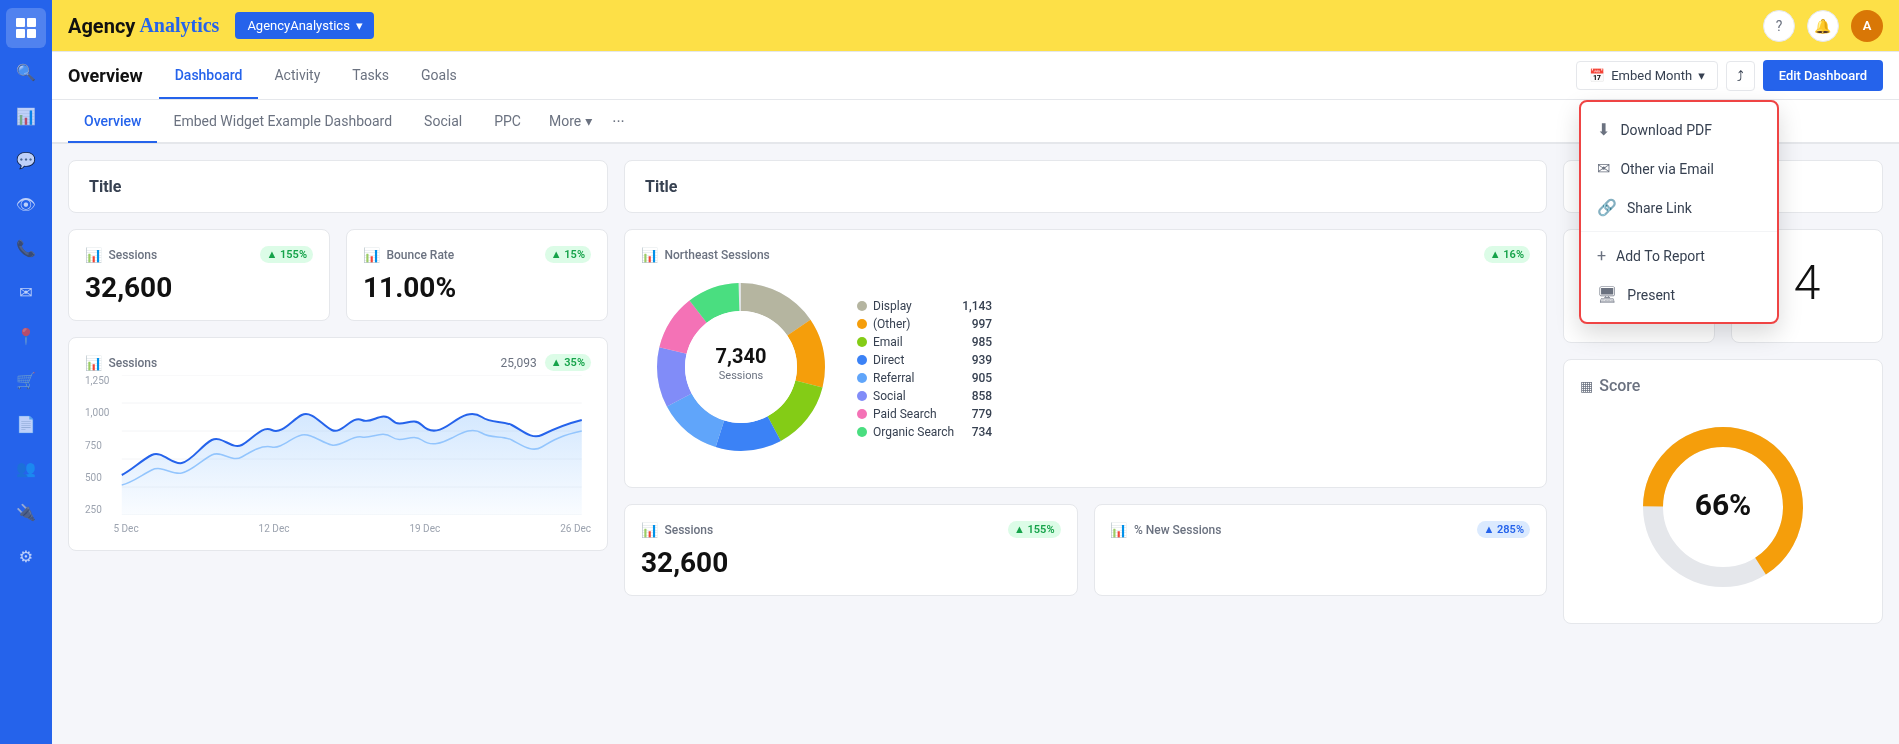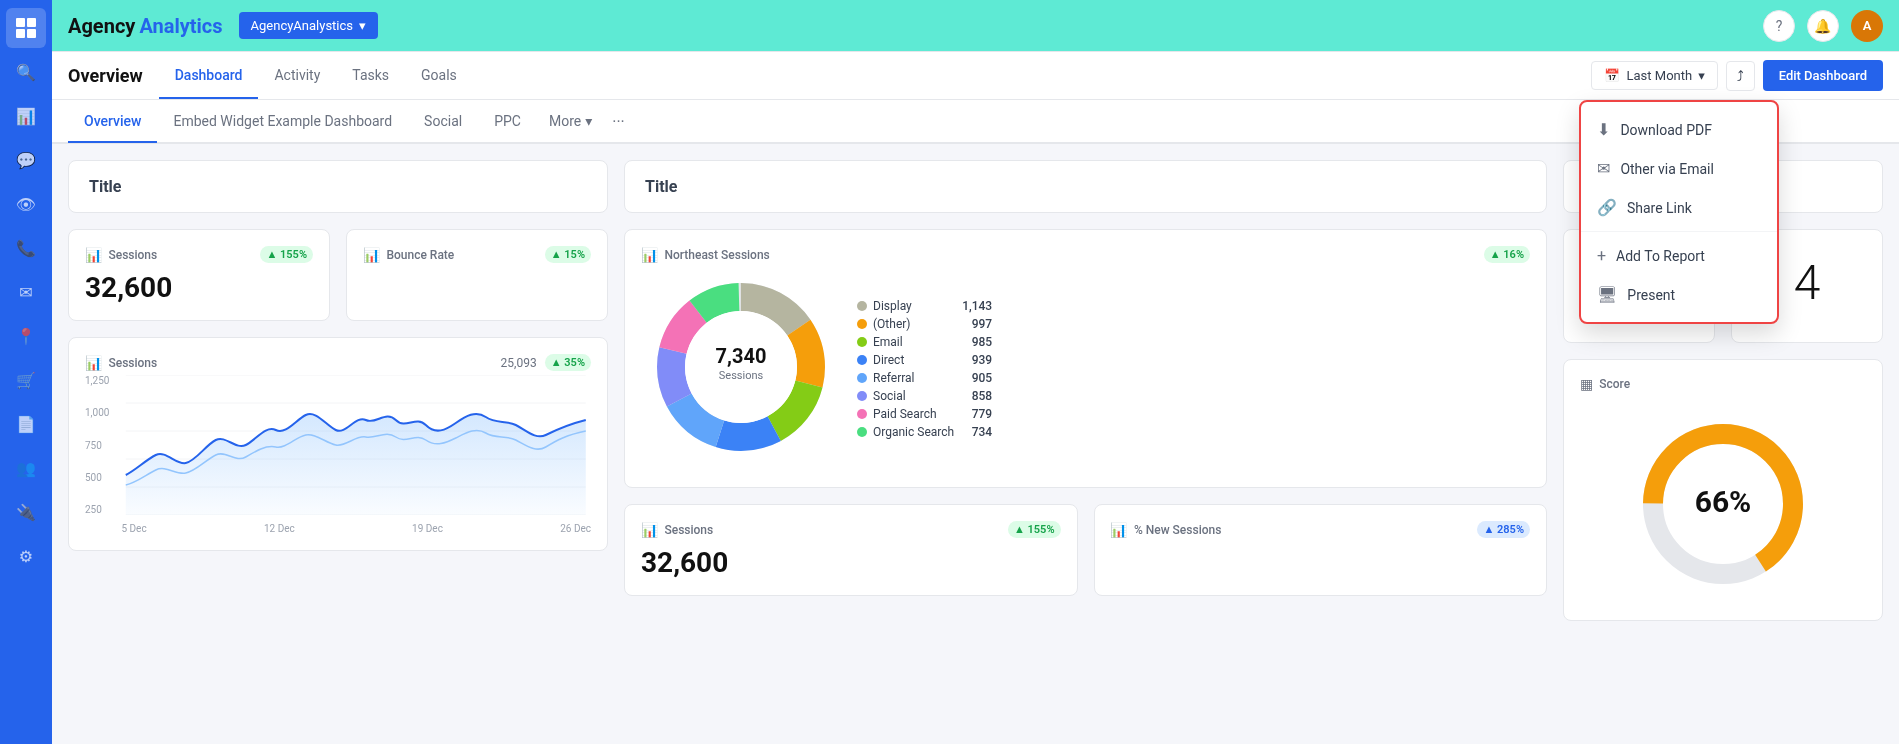--- a/index.html
+++ b/index.html
@@ -12,21 +12,21 @@
     .sidebar { width: 52px; background: #2563eb; display: flex; flex-direction: column; align-items: center; padding-top: 8px; gap: 4px; }
     .sidebar-icon { width: 40px; height: 40px; display: flex; align-items: center; justify-content: center; border-radius: 6px; cursor: pointer; color: rgba(255,255,255,0.7); font-size: 16px; }
     .sidebar-icon.active { background: rgba(255,255,255,0.2); color: white; }
     .sidebar-grid { display: grid; grid-template-columns: 1fr 1fr; gap: 2px; width: 20px; height: 20px; }
     .sidebar-grid div { background: white; border-radius: 1px; }
 
     
     .main { flex: 1; display: flex; flex-direction: column; overflow: hidden; }
 
     
-    .topnav { background: #5eead4; border-bottom: 1px solid #e5e7eb; padding: 0 16px; display: flex; align-items: center; justify-content: space-between; height: 52px; }
+    .topnav { background: #fde047; border-bottom: 1px solid #e5e7eb; padding: 0 16px; display: flex; align-items: center; justify-content: space-between; height: 52px; }
     .topnav-left { display: flex; align-items: center; gap: 16px; }
     .logo { display: flex; align-items: center; gap: 4px; font-size: 20px; font-weight: 700; color: #2563eb; }
     .logo span { color: #111; }
     .agency-dropdown { background: #2563eb; color: white; border: none; border-radius: 4px; padding: 6px 12px; font-size: 13px; cursor: pointer; display: flex; align-items: center; gap: 6px; }
     .topnav-right { display: flex; align-items: center; gap: 12px; }
     .topnav-icon-btn { width: 32px; height: 32px; border-radius: 50%; border: 1px solid #e5e7eb; background: white; display: flex; align-items: center; justify-content: center; cursor: pointer; font-size: 14px; color: #6b7280; }
     .avatar { width: 32px; height: 32px; border-radius: 50%; background: #d97706; display: flex; align-items: center; justify-content: center; color: white; font-size: 13px; font-weight: 600; }
 
     
     .secondnav { background: white; border-bottom: 1px solid #e5e7eb; padding: 0 16px; display: flex; align-items: center; height: 48px; }
@@ -124,21 +124,21 @@
     <div class="sidebar-icon">🔌</div>
     <div class="sidebar-icon">⚙</div>
   </div>
 
   <div class="main">
 
     <div class="topnav">
       <div class="topnav-left">
         <div class="logo">
           <span>Agency</span>
-            <span style="color:#2563eb;">Analytics</span>
+            <span style="color:#2563eb;font-family:Liberation Serif, serif;">Analytics</span>
         </div>
         <button class="agency-dropdown">
           <span>AgencyAnalystics</span>
           <span>▾</span>
         </button>
       </div>
       <div class="topnav-right">
         <div class="topnav-icon-btn">
           <span>?</span>
         </div>
@@ -161,21 +161,21 @@
         <div class="nav-tab">
           <span>Tasks</span>
         </div>
         <div class="nav-tab">
           <span>Goals</span>
         </div>
       </div>
       <div class="secondnav-actions">
         <button class="btn-date">
           <span>📅</span>
-          <span>Last Month</span>
+          <span>Embed Month</span>
           <span>▾</span>
         </button>
         <button class="btn-share">
           <span>⤴</span>
         </button>
         <button class="btn-edit">
           <span>Edit Dashboard</span>
         </button>
       </div>
     </div>
@@ -218,35 +218,36 @@
               <span class="stat-badge badge-green">▲ 155%</span>
             </div>
             <div class="stat-value">32,600</div>
           </div>
           <div class="stat-card">
             <div class="stat-header">
               <span class="bar-icon">📊</span>
               <span class="stat-label">Bounce Rate</span>
               <span class="stat-badge badge-green">▲ 15%</span>
             </div>
+            <div class="stat-value">11.00%</div>
           </div>
         </div>
 
         <div class="chart-card">
           <div class="chart-header">
             <div class="chart-title-row">
               <span class="bar-icon">📊</span>
               <span class="stat-label">Sessions</span>
             </div>
             <div style="display:flex;align-items:center;gap:8px;">
               <span class="chart-meta">25,093</span>
               <span class="chart-badge badge-green">▲ 35%</span>
             </div>
           </div>
-          <div style="display:flex;gap:8px;">
+          <div style="display:flex;gap:0;">
             <div style="display:flex;flex-direction:column;justify-content:space-between;font-size:10px;color:#9ca3af;padding-right:4px;height:140px;">
               <span>1,250</span>
               <span>1,000</span>
               <span>750</span>
               <span>500</span>
               <span>250</span>
             </div>
             <div style="flex:1;position:relative;">
               <svg viewBox="0 0 460 140" width="100%" height="140">
                 <defs>
@@ -399,21 +400,21 @@
             <div class="critical-val">0</div>
           </div>
           <div class="metric-card">
             <div class="critical-val">4</div>
           </div>
         </div>
 
         <div class="score-card">
           <div class="score-header">
             <span class="score-icon">▦</span>
-            <span style="font-size:12px;color:#6b7280;font-weight:500;">Score</span>
+            <span style="font-size:16px;color:#6b7280;font-weight:500;">Score</span>
           </div>
           <div class="score-gauge">
             <svg width="200" height="200" viewBox="0 0 200 200">
 
               <circle cx="100" cy="100" r="70" fill="none" stroke="#e5e7eb" stroke-width="20"></circle>
 
               <circle cx="100" cy="100" r="70" fill="none" stroke="#f59e0b" stroke-width="20" stroke-dasharray="290 150" stroke-dashoffset="110" transform="rotate(-90 100 100)"></circle>
               <text x="100" y="108" text-anchor="middle" font-size="30" font-weight="700" fill="#111">66%</text>
             </svg>
           </div>

